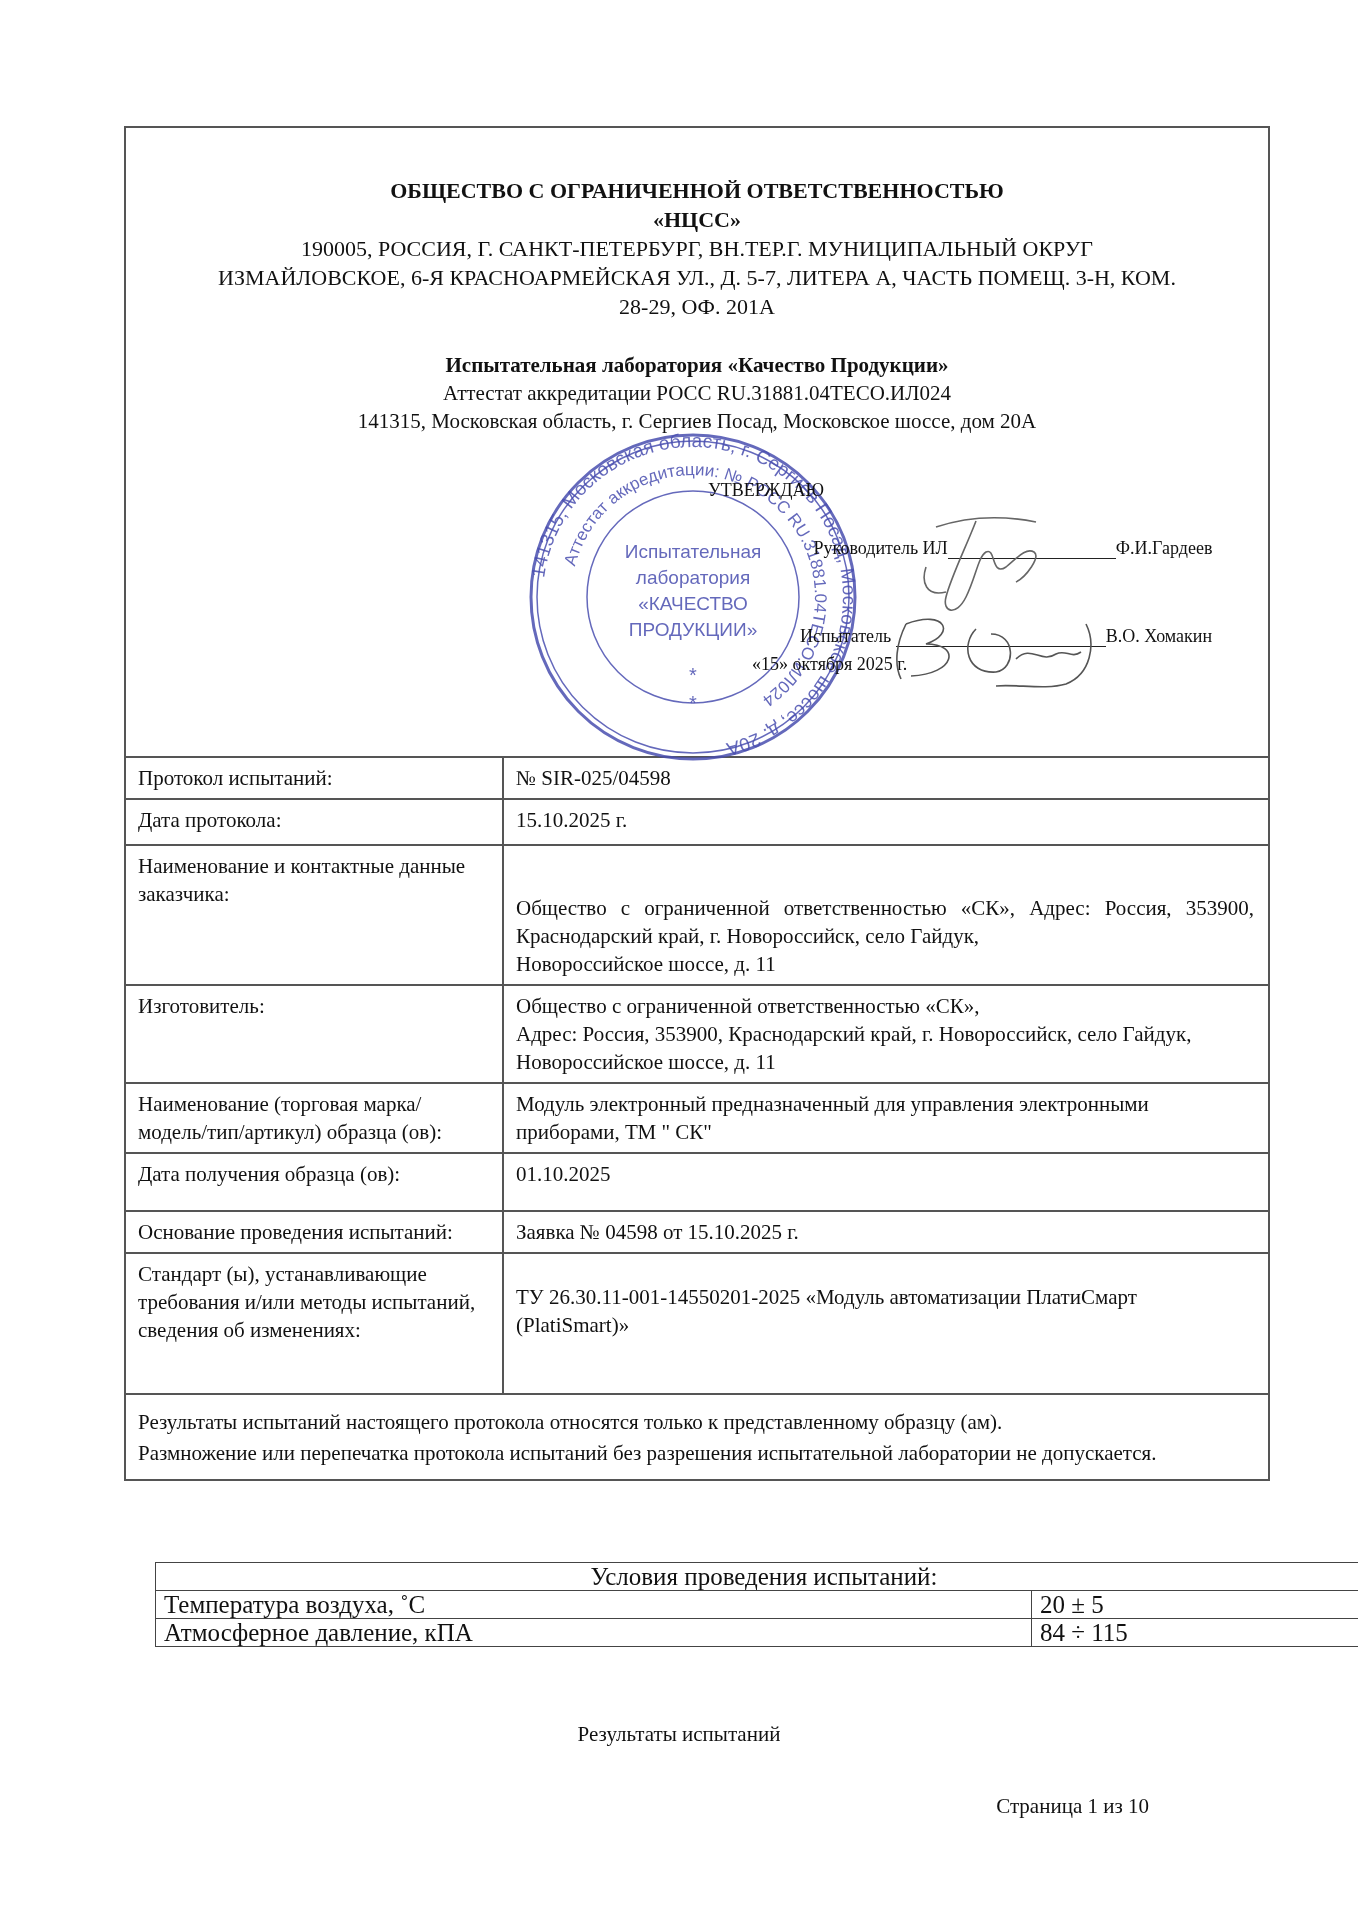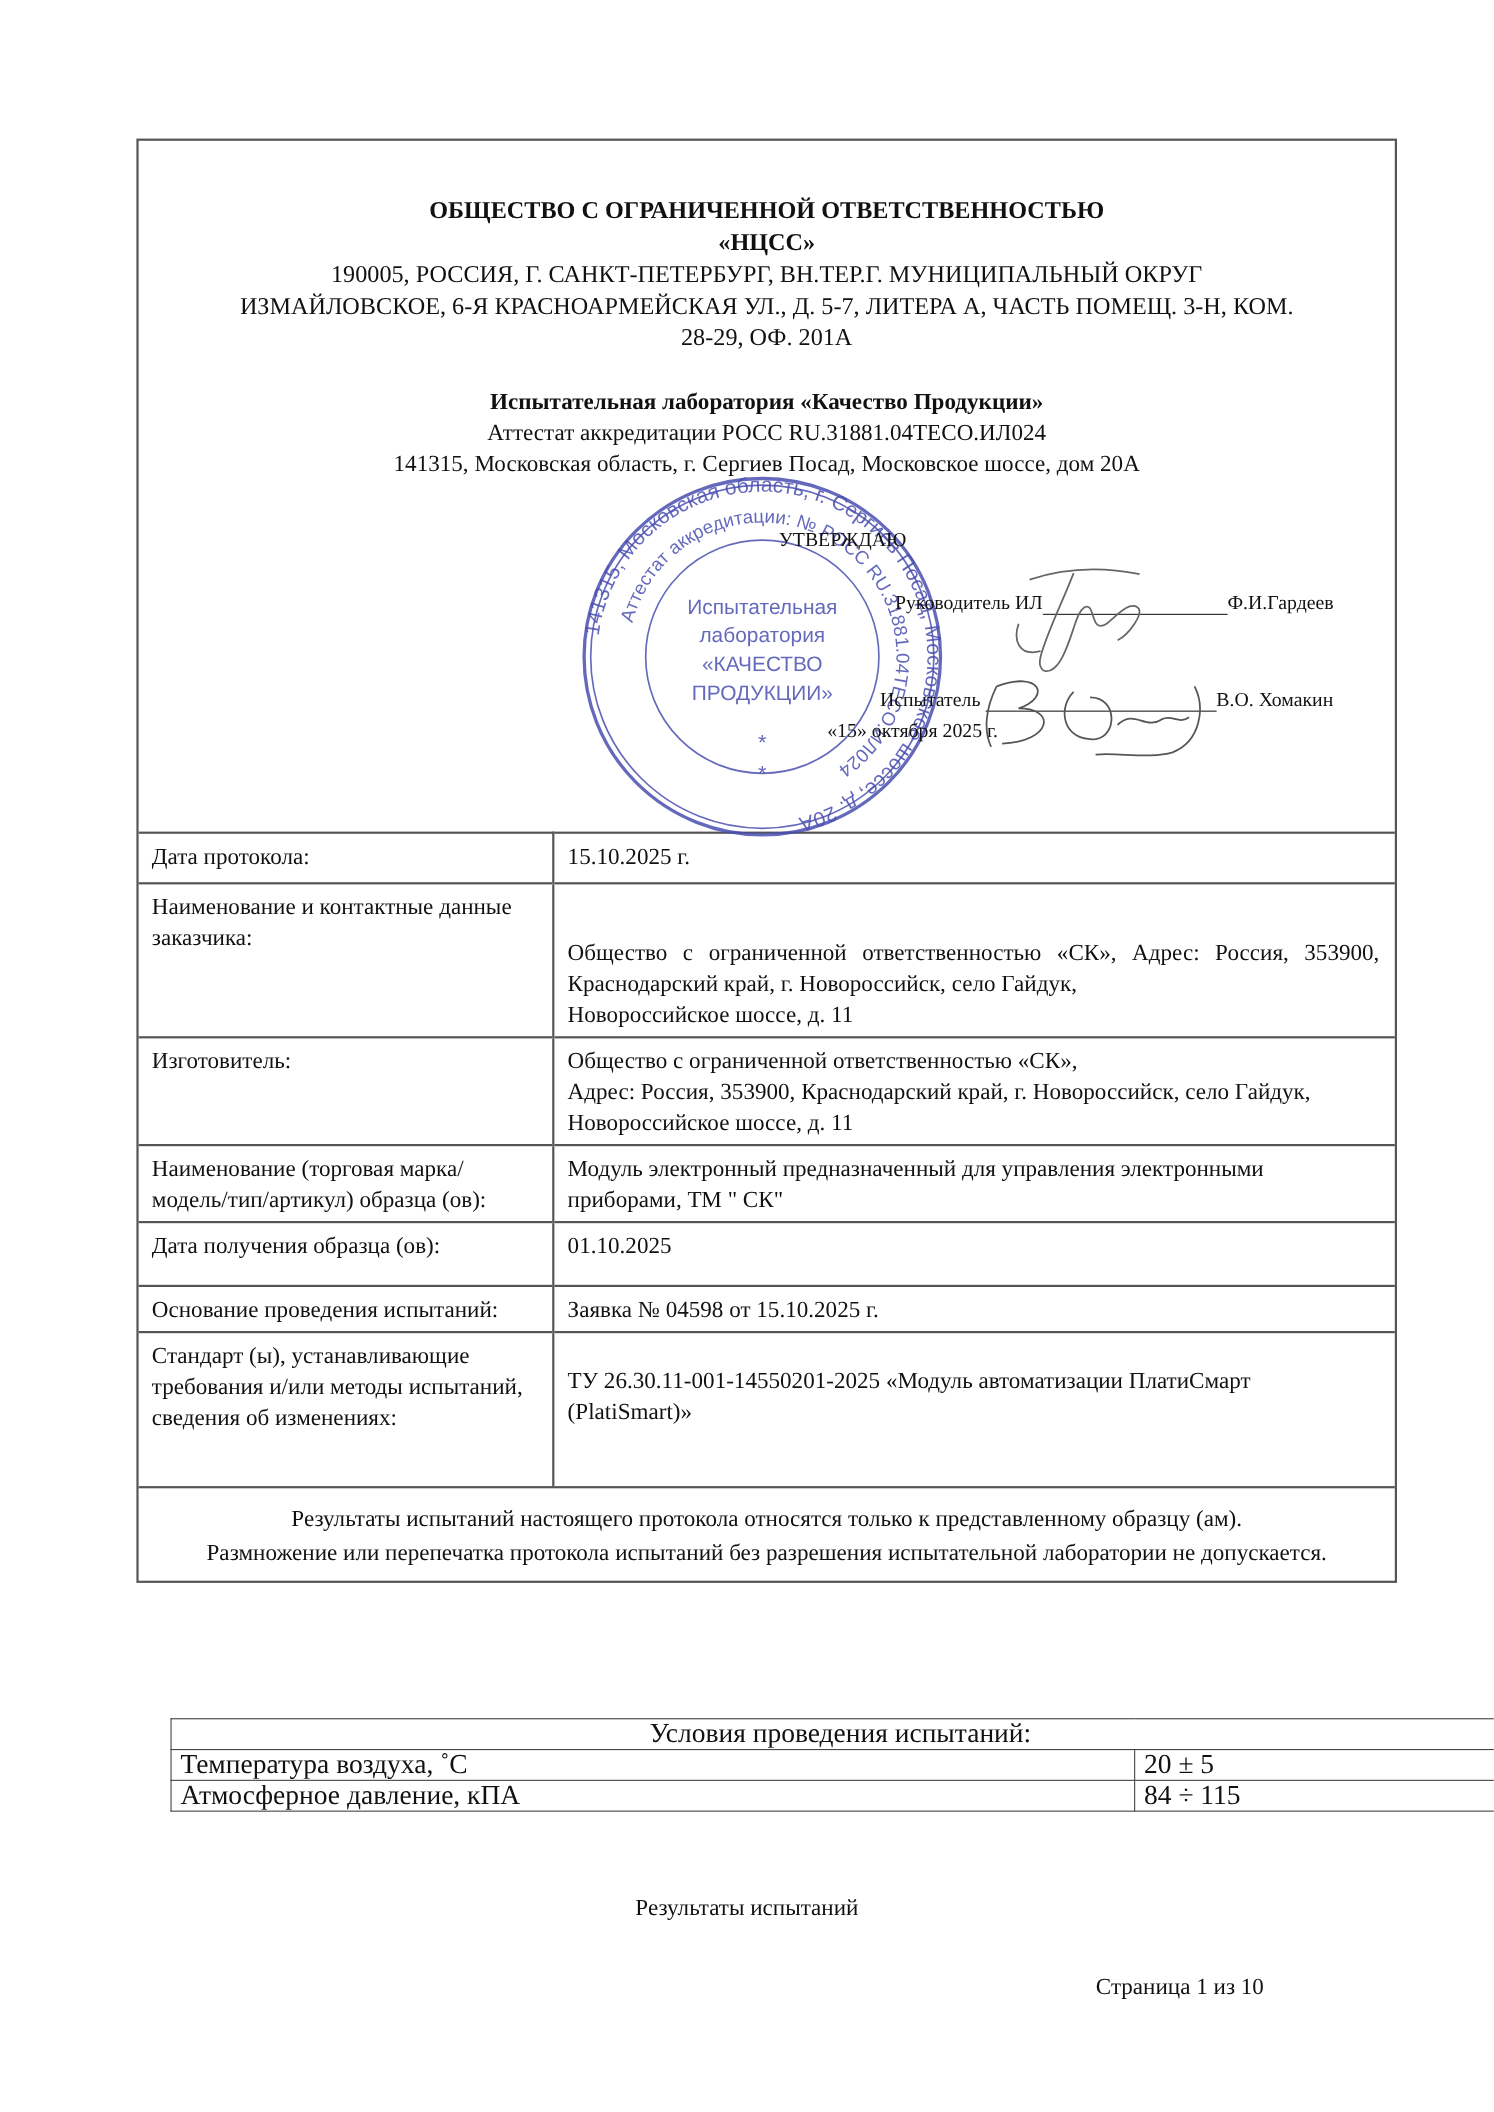--- a/index.html
+++ b/index.html
@@ -19,21 +19,21 @@
   .lab { margin-top: 30px; font-size: 21px; line-height: 28px; }
   .lab-name { font-weight: bold; }
   .stamp { position: absolute; left: 402px; top: 260px; width: 330px; height: 330px; }
   .approve { position: absolute; font-size: 18px; }
   .sig-line { display: inline-block; border-bottom: 1.5px solid #222; vertical-align: bottom; }
   .signature { position: absolute; }
   table.info { width: 100%; border-collapse: collapse; font-size: 21px; }
   table.info td { border-top: 2px solid #555; vertical-align: top; padding: 6px 14px 6px 12px; line-height: 28px; }
   table.info td.label { width: 350px; border-right: 2px solid #555; }
   .justify { text-align: justify; text-align-last: left; margin-top: 42px; }
-  .notice { border-top: 2px solid #555; padding: 12px 12px 10px 12px; font-size: 21px; line-height: 31px; text-align: center; }
+  .notice { border-top: 2px solid #555; padding: 12px 12px 10px 12px; font-size: 21px; line-height: 31px; }
   table.cond { position: absolute; left: 155px; top: 1562px; width: 1218px; border-collapse: collapse; font-size: 25px; }
   table.cond td { border: 1.5px solid #444; padding: 1px 8px; line-height: 25px; }
   table.cond td.head { text-align: center; }
   table.cond td.val { width: 324px; }
   .results { position: absolute; left: 0; width: 1358px; top: 1722px; text-align: center; font-size: 21px; }
   .page-num { position: absolute; right: 209px; top: 1794px; font-size: 21px; }
 </style>
 </head>
 <body>
 
@@ -92,20 +92,24 @@
     <svg class="signature" style="left:780px; top:335px;" width="160" height="120" viewBox="0 0 160 120">
       <path d="M30,20 C60,10 95,8 130,15 M70,14 C60,40 45,70 40,90 C36,105 50,110 60,90 C70,70 72,50 80,45 C90,40 85,70 100,60 C110,52 120,40 128,45 C135,50 120,70 110,75 M20,60 C15,75 20,90 40,85" fill="none" stroke="#666" stroke-width="1.6"></path>
     </svg>
     <svg class="signature" style="left:740px; top:432px;" width="240" height="90" viewBox="0 0 240 90">
       <path d="M40,20 C30,40 28,60 35,75 M40,20 C80,5 90,30 60,40 C95,40 90,70 45,72 M110,25 C95,40 100,70 130,68 C150,65 150,30 125,30 M150,55 C165,40 175,60 190,50 C200,45 205,55 215,48 M220,20 C230,40 225,70 200,80 C180,86 150,80 130,82" fill="none" stroke="#555" stroke-width="1.6"></path>
     </svg>
   </div>
 
   <table class="info">
     <tbody>
+        <tr style="height:42px;">
+      <td class="label">Протокол испытаний:</td>
+      <td>№ SIR-025/04598</td>
+    </tr>
     <tr style="height:46px;">
       <td class="label">Дата протокола:</td>
       <td>15.10.2025 г.</td>
     </tr>
     <tr>
       <td class="label">Наименование и контактные данные заказчика:</td>
       <td>
         <div class="justify">Общество с ограниченной ответственностью «СК», Адрес: Россия, 353900, Краснодарский край, г. Новороссийск, село Гайдук,</div>
         <div>Новороссийское шоссе, д. 11</div>
       </td>

